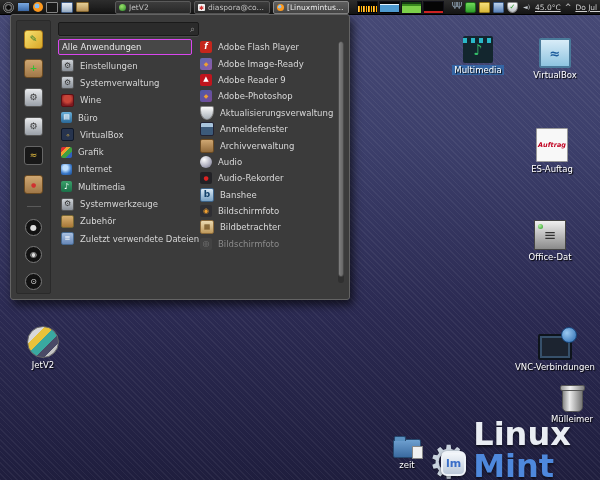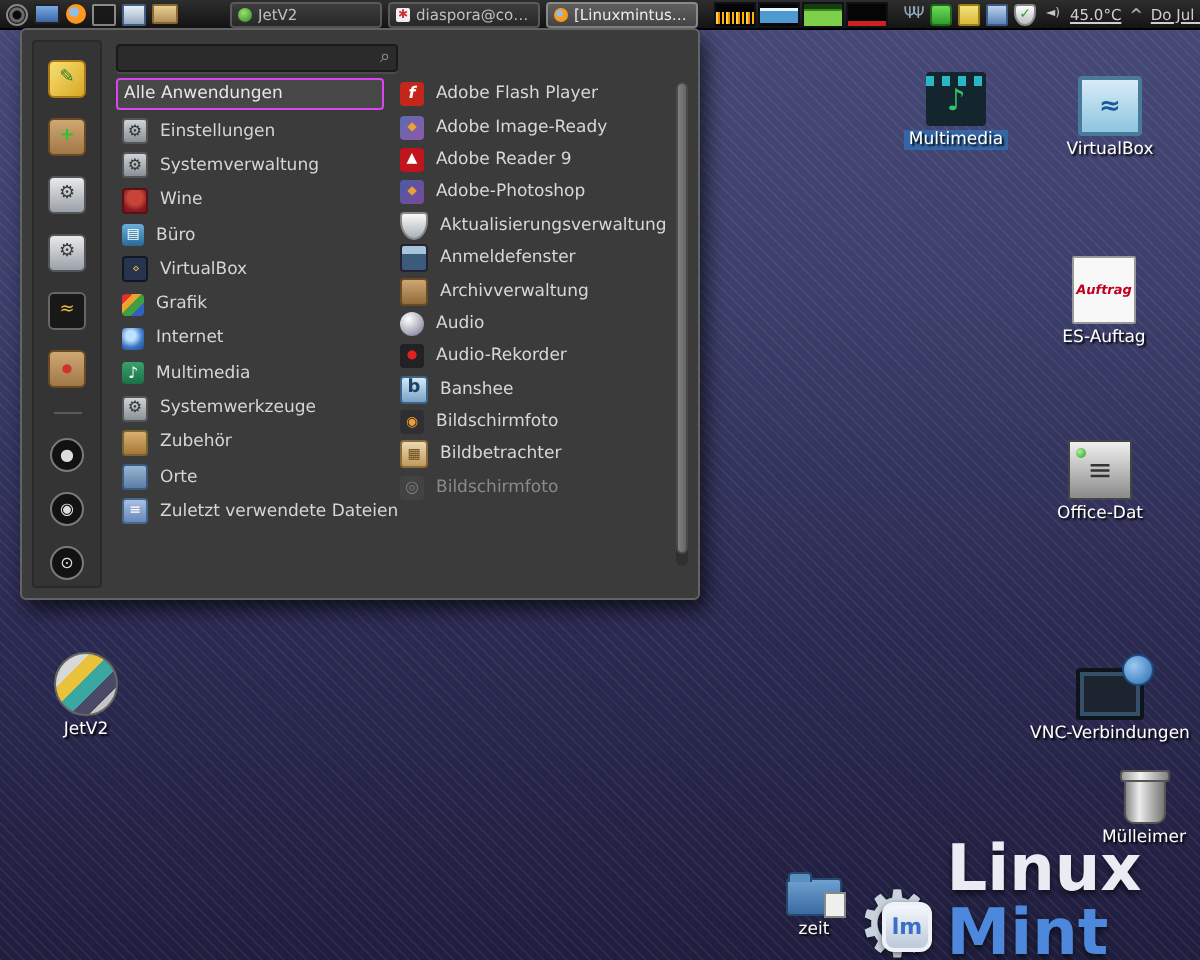--- a/index.html
+++ b/index.html
@@ -290,24 +290,20 @@
   </div>
       <div class="cat-item">
     <span class="cat-ic ci-systools">⚙</span>
     <span class="cat-lb">Systemwerkzeuge</span>
   </div>
       <div class="cat-item">
     <span class="cat-ic ci-accessories"></span>
     <span class="cat-lb">Zubehör</span>
   </div>
       <div class="cat-item">
-    <span class="cat-ic ci-places"></span>
-    <span class="cat-lb">Orte</span>
-  </div>
-      <div class="cat-item">
     <span class="cat-ic ci-recent">≡</span>
     <span class="cat-lb">Zuletzt verwendete  Dateien</span>
   </div>
     </div>
   <div class="app-col" id="app-col">
       <div class="app-item">
     <span class="app-ic ai-flash">f</span>
     <span class="app-lb">Adobe Flash Player</span>
   </div>
       <div class="app-item">

